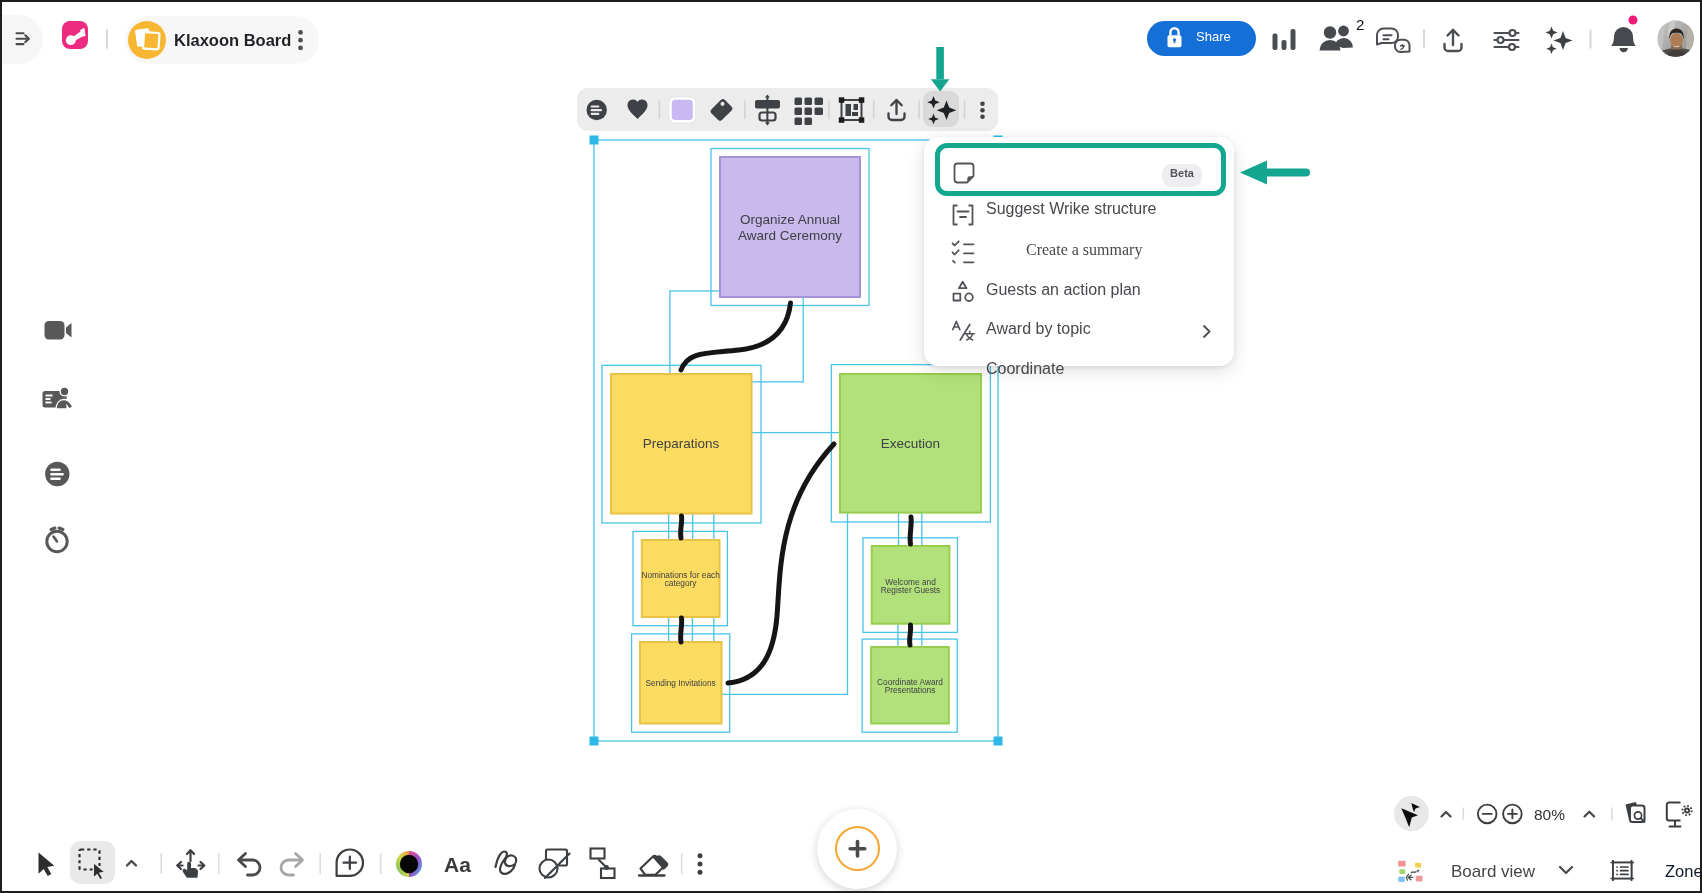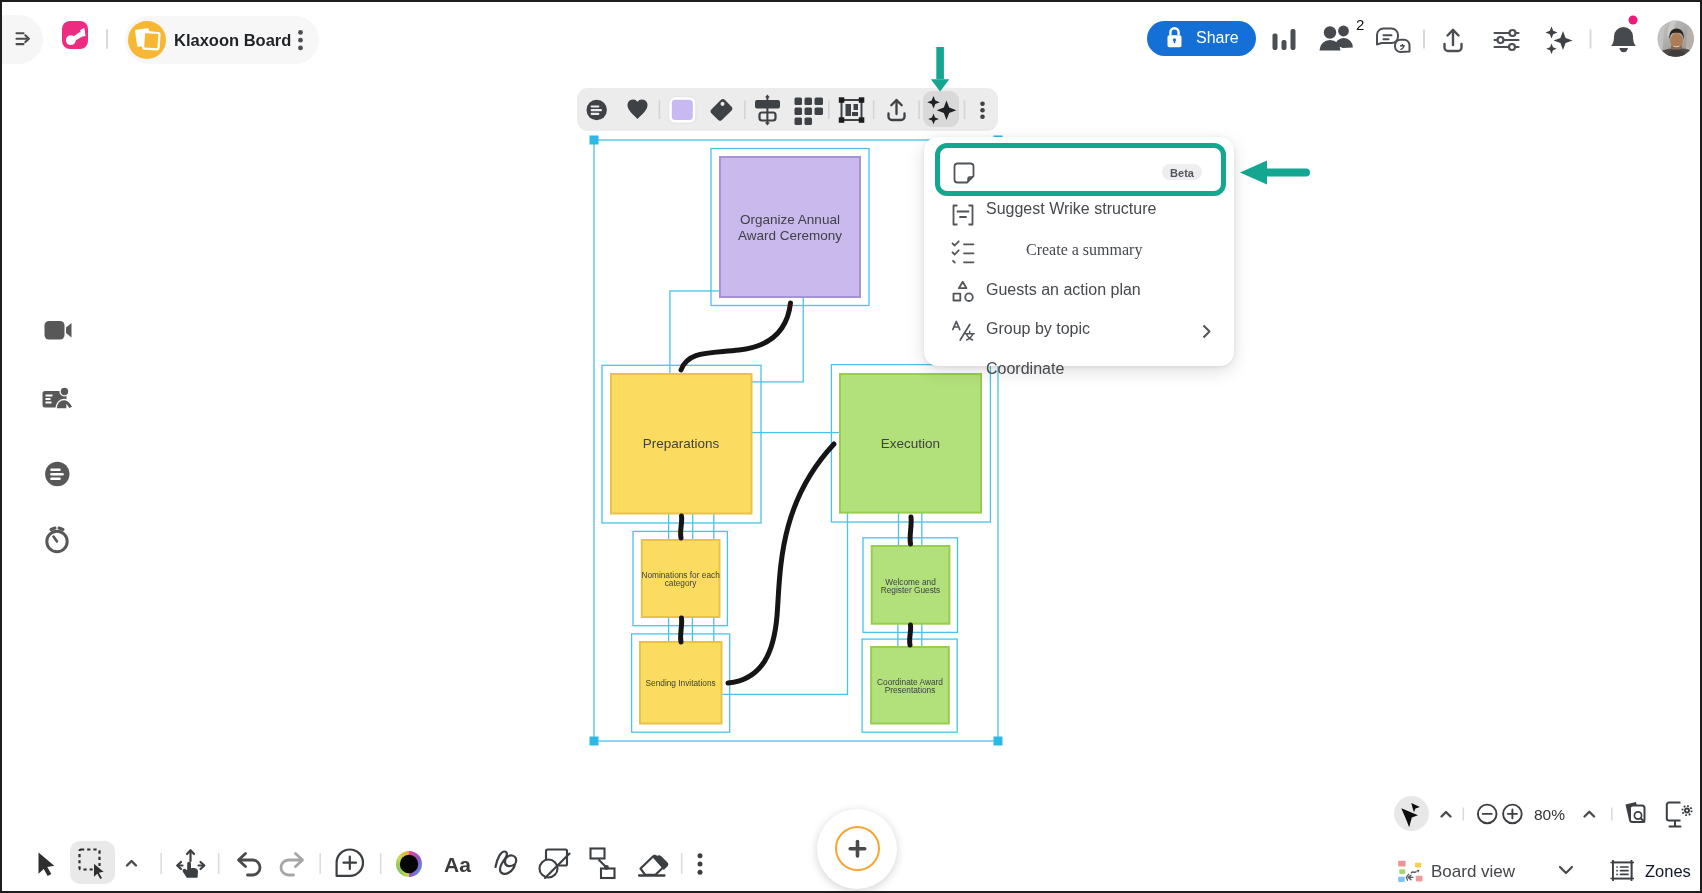--- a/index.html
+++ b/index.html
@@ -9,38 +9,38 @@
   #frame { left:0; top:0; width:1702px; height:893px; border:2px solid #1e1e1e; z-index:99; pointer-events:none; }
   
   #expandPill { left:-24px; top:15px; width:67px; height:49px; border-radius:25px; background:#f6f6f7; }
   #klaxLogo { left:62px; top:21px; width:26px; height:28px; border-radius:8px; background:#ec2b81; }
   #sep1 { left:106px; top:29px; width:2px; height:20px; background:#d9d9d9; border-radius:1px; }
   #boardPill { left:125px; top:16px; width:194px; height:48px; border-radius:24px; background:#f7f7f8; display:flex; align-items:center; }
   #boardCircle { left:128px; top:21px; width:38px; height:38px; border-radius:50%; background:#f7b733; }
   #boardTitle { left:174px; top:31px; font-size:16.5px; color:#1f2226;font-weight:bold; }
   
   #shareBtn { left:1147px; top:21px; width:109px; height:35px; border-radius:18px; background:#1470d6; }
-  #shareTxt { left:1196px; top:29px; font-size:16px; color:#fff; }
+  #shareTxt { left:1196px; top:29px; font-size:13px; color:#fff; }
   
   #topbar { left:577px; top:88px; width:421px; height:43px; background:#ececec; border-radius:11px; }
   #sparkActive { left:923px; top:91px; width:36px; height:36px; background:#d9d9d9; border-radius:9px; }
   
   #menu { left:924px; top:137px; width:310px; height:229px; background:#fff; border-radius:14px;
     box-shadow:0 5px 18px rgba(0,0,0,0.13), 0 1px 4px rgba(0,0,0,0.08); z-index:20; }
   #tealBox { left:935px; top:143px; width:291px; height:53px; border:5px solid #13a78f; border-radius:12px; background:#fff; z-index:21; }
   .mitem { position:absolute; font-size:16px; color:#46494d; z-index:22;margin-top:37px; }
-  #betaBadge { left:1162px; top:164px; width:40px; height:16px; background:#eeeef0; border-radius:9.5px; font-size:11px; font-weight:bold; color:#52555a; text-align:center; line-height:19px; z-index:22;}
+  #betaBadge { left:1162px; top:164px; width:40px; height:23px; background:#eeeef0; border-radius:9.5px; font-size:11px; font-weight:bold; color:#52555a; text-align:center; line-height:19px; z-index:22;}
   
   #selActive { left:70px; top:841px; width:45px; height:43px; background:#e9e9e9; border-radius:10px; }
   
   #plusOuter { left:817px; top:809px; width:80px; height:80px; border-radius:50%; background:#fff; box-shadow:0 2px 10px rgba(0,0,0,0.18); }
   #plusRing { left:835px; top:826px; width:45px; height:45px; border-radius:50%; border:2.5px solid #f6a733; }
   
   #laserCircle { left:1394px; top:796px; width:35px; height:35px; border-radius:50%; background:#e8e8e8; }
-  .txt { position:absolute; color:#3c3f43; }
+  .txt { position:absolute; color:#3c3f43;margin-left:20px; }
   svg { display:block; }
 </style>
 </head>
 <body>
 
   <svg id="canvas" class="abs" style="left:0;top:0;z-index:5" width="1702" height="893" viewBox="0 0 1702 893">
     <g fill="none" stroke="#4ac3eb" stroke-width="1.3">
 
       <rect x="594" y="140" width="404" height="601"></rect>
 
@@ -143,21 +143,21 @@
         <path d="M 45.8 189.5 l -9.6 15.5"></path>
         <path d="M 41.2 198.8 h 9 M 45.7 196.2 v 2.6 M 48.8 199 c -1 2.6 -3.4 4.8 -6.2 6 M 42.4 199 c 1 2.6 3.4 4.8 6.2 6" stroke-width="1.5"></path>
       </g>
 
       <path d="M 279.5 188.5 l 6 6 -6 6" stroke-width="2"></path>
     </g>
   </svg>
   <div class="mitem" style="left:986px;top:163px;">Suggest Wrike structure</div>
   <div class="mitem" style="left:1026px;top:204px;font-family:Liberation Serif, serif;">Create a summary</div>
   <div class="mitem" style="left:986px;top:244px;">Guests an action plan</div>
-  <div class="mitem" style="left:986px;top:283px;">Group by topic</div>
+  <div class="mitem" style="left:986px;top:283px;">Award by topic</div>
   <div class="mitem" style="left:986px;top:323px;">Coordinate</div>
   <div id="betaBadge" class="abs">Beta</div>
 
   <div id="selActive" class="abs"></div>
   <div id="plusOuter" class="abs"></div>
   <div id="plusRing" class="abs"></div>
   <div id="laserCircle" class="abs"></div>
   <div class="txt" style="left:1431px;top:862px;font-size:17px;color:#43464a">Board view</div>
   <svg class="abs" style="left:1558px;top:864px;z-index:15" width="16" height="12" viewBox="0 0 16 12">
     <path d="M 2 3 l 6 6 6 -6" fill="none" stroke="#4a4a4a" stroke-width="2.2" stroke-linecap="round" stroke-linejoin="round"></path>

